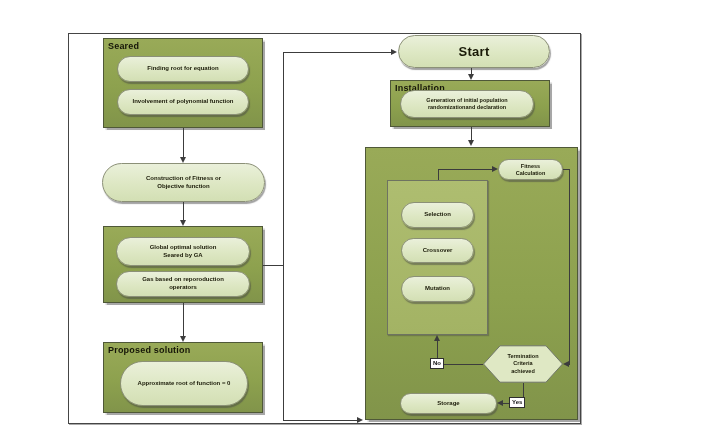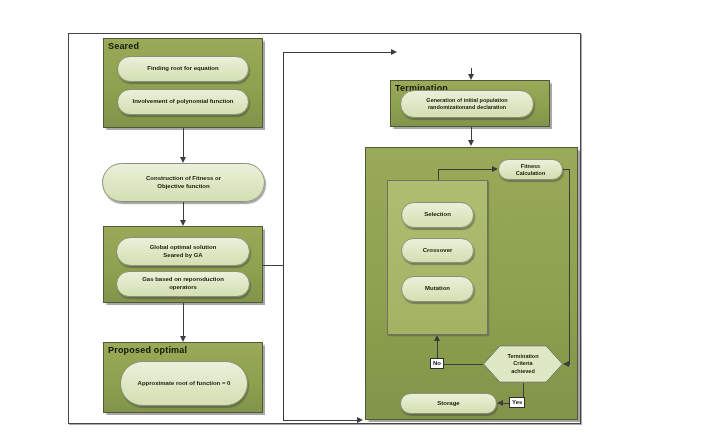--- a/index.html
+++ b/index.html
@@ -52,27 +52,28 @@
   <div class="node fs6" style="left:102px;top:163px;width:163px;height:39px;border-radius:20px;">Construction of Fitness or
 Objective function</div>
 
   <div class="gbox" style="left:103px;top:226px;width:160px;height:77px;"></div>
   <div class="node r-full fs6" style="left:116px;top:237px;width:134px;height:29px;">Global optimal solution
 Seared by GA</div>
   <div class="node r-full fs6" style="left:116px;top:271px;width:134px;height:26px;">Gas based on reporoduction
 operators</div>
 
   <div class="gbox" style="left:103px;top:342px;width:160px;height:71px;">
-    <div class="title">Proposed optimal</div>
+    <div class="title">Proposed solution</div>
   </div>
   <div class="node fs6" style="left:120px;top:361px;width:128px;height:45px;border-radius:23px;">Approximate root of function = 0</div>
 
+  <div class="node start-node" style="left:398px;top:35px;width:152px;height:33px;border-radius:17px;">Start</div>
 
   <div class="gbox" style="left:390px;top:80px;width:160px;height:47px;">
-    <div class="title">Termination</div>
+    <div class="title">Installation</div>
   </div>
   <div class="node r-full fs55" style="left:400px;top:90px;width:134px;height:28px;">Generation of initial population
 randomizationand declaration</div>
 
   <div class="gbox" style="left:365px;top:147px;width:213px;height:273px;"></div>
 
   <div class="node r-full fs55" style="left:498px;top:159px;width:65px;height:21px;">Fitness
 Calculation</div>
 
   <div class="innerbox" style="left:387px;top:180px;width:101px;height:155px;"></div>

